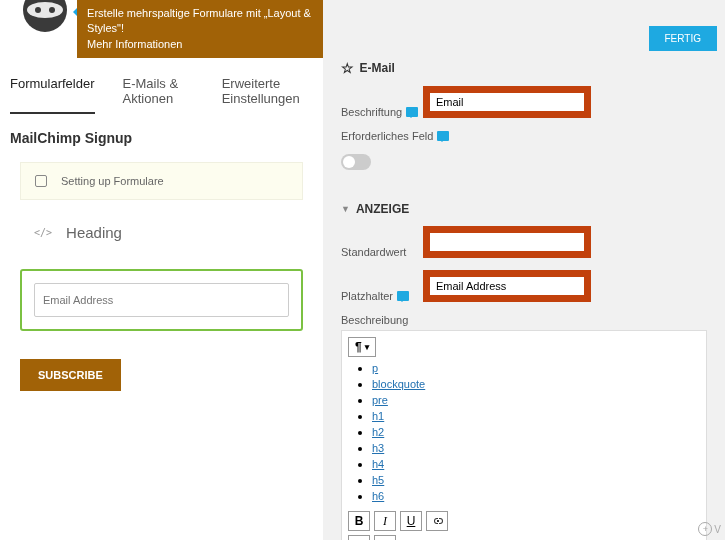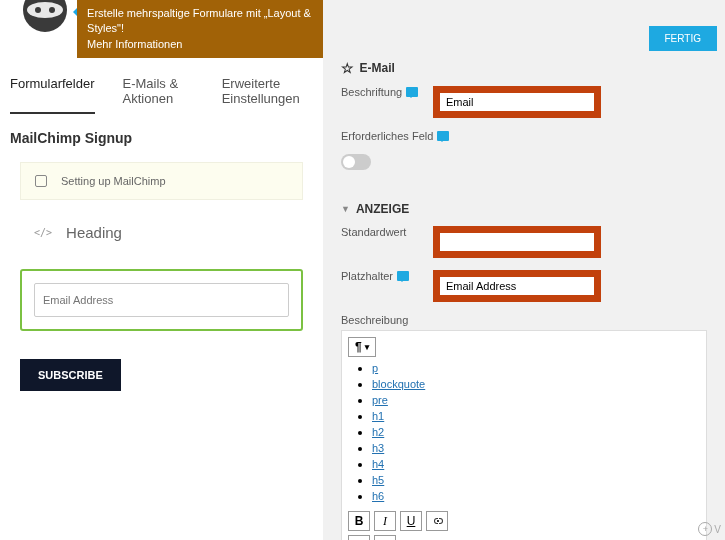--- a/index.html
+++ b/index.html
@@ -25,30 +25,30 @@
 .info-box .icn { width: 12px; height: 12px; border: 1px solid #888; border-radius: 2px; }
 .info-box span { color: #666; font-size: 11px; }
 
 .heading-row { display: flex; align-items: center; gap: 14px; padding: 0 14px 28px 14px; }
 .heading-row .code-icn { color: #999; font-size: 10px; font-family: monospace; }
 .heading-row span { color: #666; font-size: 15px; }
 
 .sel-field { border: 2px solid #7bc142; padding: 12px; border-radius: 3px; }
 .sel-field input { width: 100%; border: 1px solid #ccc; padding: 10px 8px; font-size: 11px; color: #888; border-radius: 2px; }
 
-.subscribe-btn { background: #0f172a; color: #fff; border: none; padding: 10px 18px; font-size: 11px; font-weight: bold; margin-top: 28px; cursor: pointer; }
+.subscribe-btn { background: #a16207; color: #fff; border: none; padding: 10px 18px; font-size: 11px; font-weight: bold; margin-top: 28px; cursor: pointer; }
 
 .done-btn { position: absolute; top: 26px; right: 8px; background: #1ea9e1; color: #fff; border: none; padding: 7px 16px; font-size: 10px; cursor: pointer; }
 
 .section { padding: 10px 18px; }
 .sec-head { display: flex; align-items: center; gap: 6px; font-size: 12px; color: #333; margin-bottom: 10px; font-weight: bold; }
 .star { font-size: 14px; }
 .tri { color: #888; font-size: 9px; }
 
-.row { display: flex; align-items: flex-start; gap: 10px; margin-bottom: 12px; font-size: 11px; color: #555; }
+.row { display: flex; align-items: flex-end; margin-bottom: 12px; font-size: 11px; color: #555; }
 .row label { min-width: 82px; display: flex; align-items: center; gap: 4px; }
 .chat-ic { width: 12px; height: 10px; background: #1ea9e1; display: inline-block; border-radius: 1px; position: relative; }
 .chat-ic:after { content: ""; position: absolute; bottom: -3px; left: 3px; border: 2px solid transparent; border-top-color: #1ea9e1; }
 .row input[type=text] { border: 7px solid #c2410c; padding: 3px 6px; font-size: 11px; min-width: 105px; }
 
 .toggle { width: 30px; height: 16px; background: #ccc; border-radius: 8px; position: relative; cursor: pointer; }
 .toggle:after { content: ""; position: absolute; left: 2px; top: 2px; width: 12px; height: 12px; background: #fff; border-radius: 50%; }
 
 .sec2 { margin-top: 12px; }
 .desc-label { font-size: 11px; color: #555; margin-bottom: 4px; }
@@ -90,21 +90,21 @@
     <div class="tab active">Formularfelder</div>
     <div class="tab">E-Mails &amp; Aktionen</div>
     <div class="tab">Erweiterte Einstellungen</div>
   </div>
 
   <h2 class="form-title">MailChimp Signup</h2>
 
   <div class="form-area">
     <div class="info-box">
       <span class="icn"></span>
-      <span>Setting up MailChimp</span>
+      <span>Setting up Formulare</span>
     </div>
 
     <div class="heading-row">
       <span class="code-icn">&lt;/&gt;</span>
       <span>Heading</span>
     </div>
 
     <div class="sel-field">
       <input type="text" placeholder="Email Address" style="">
     </div>

